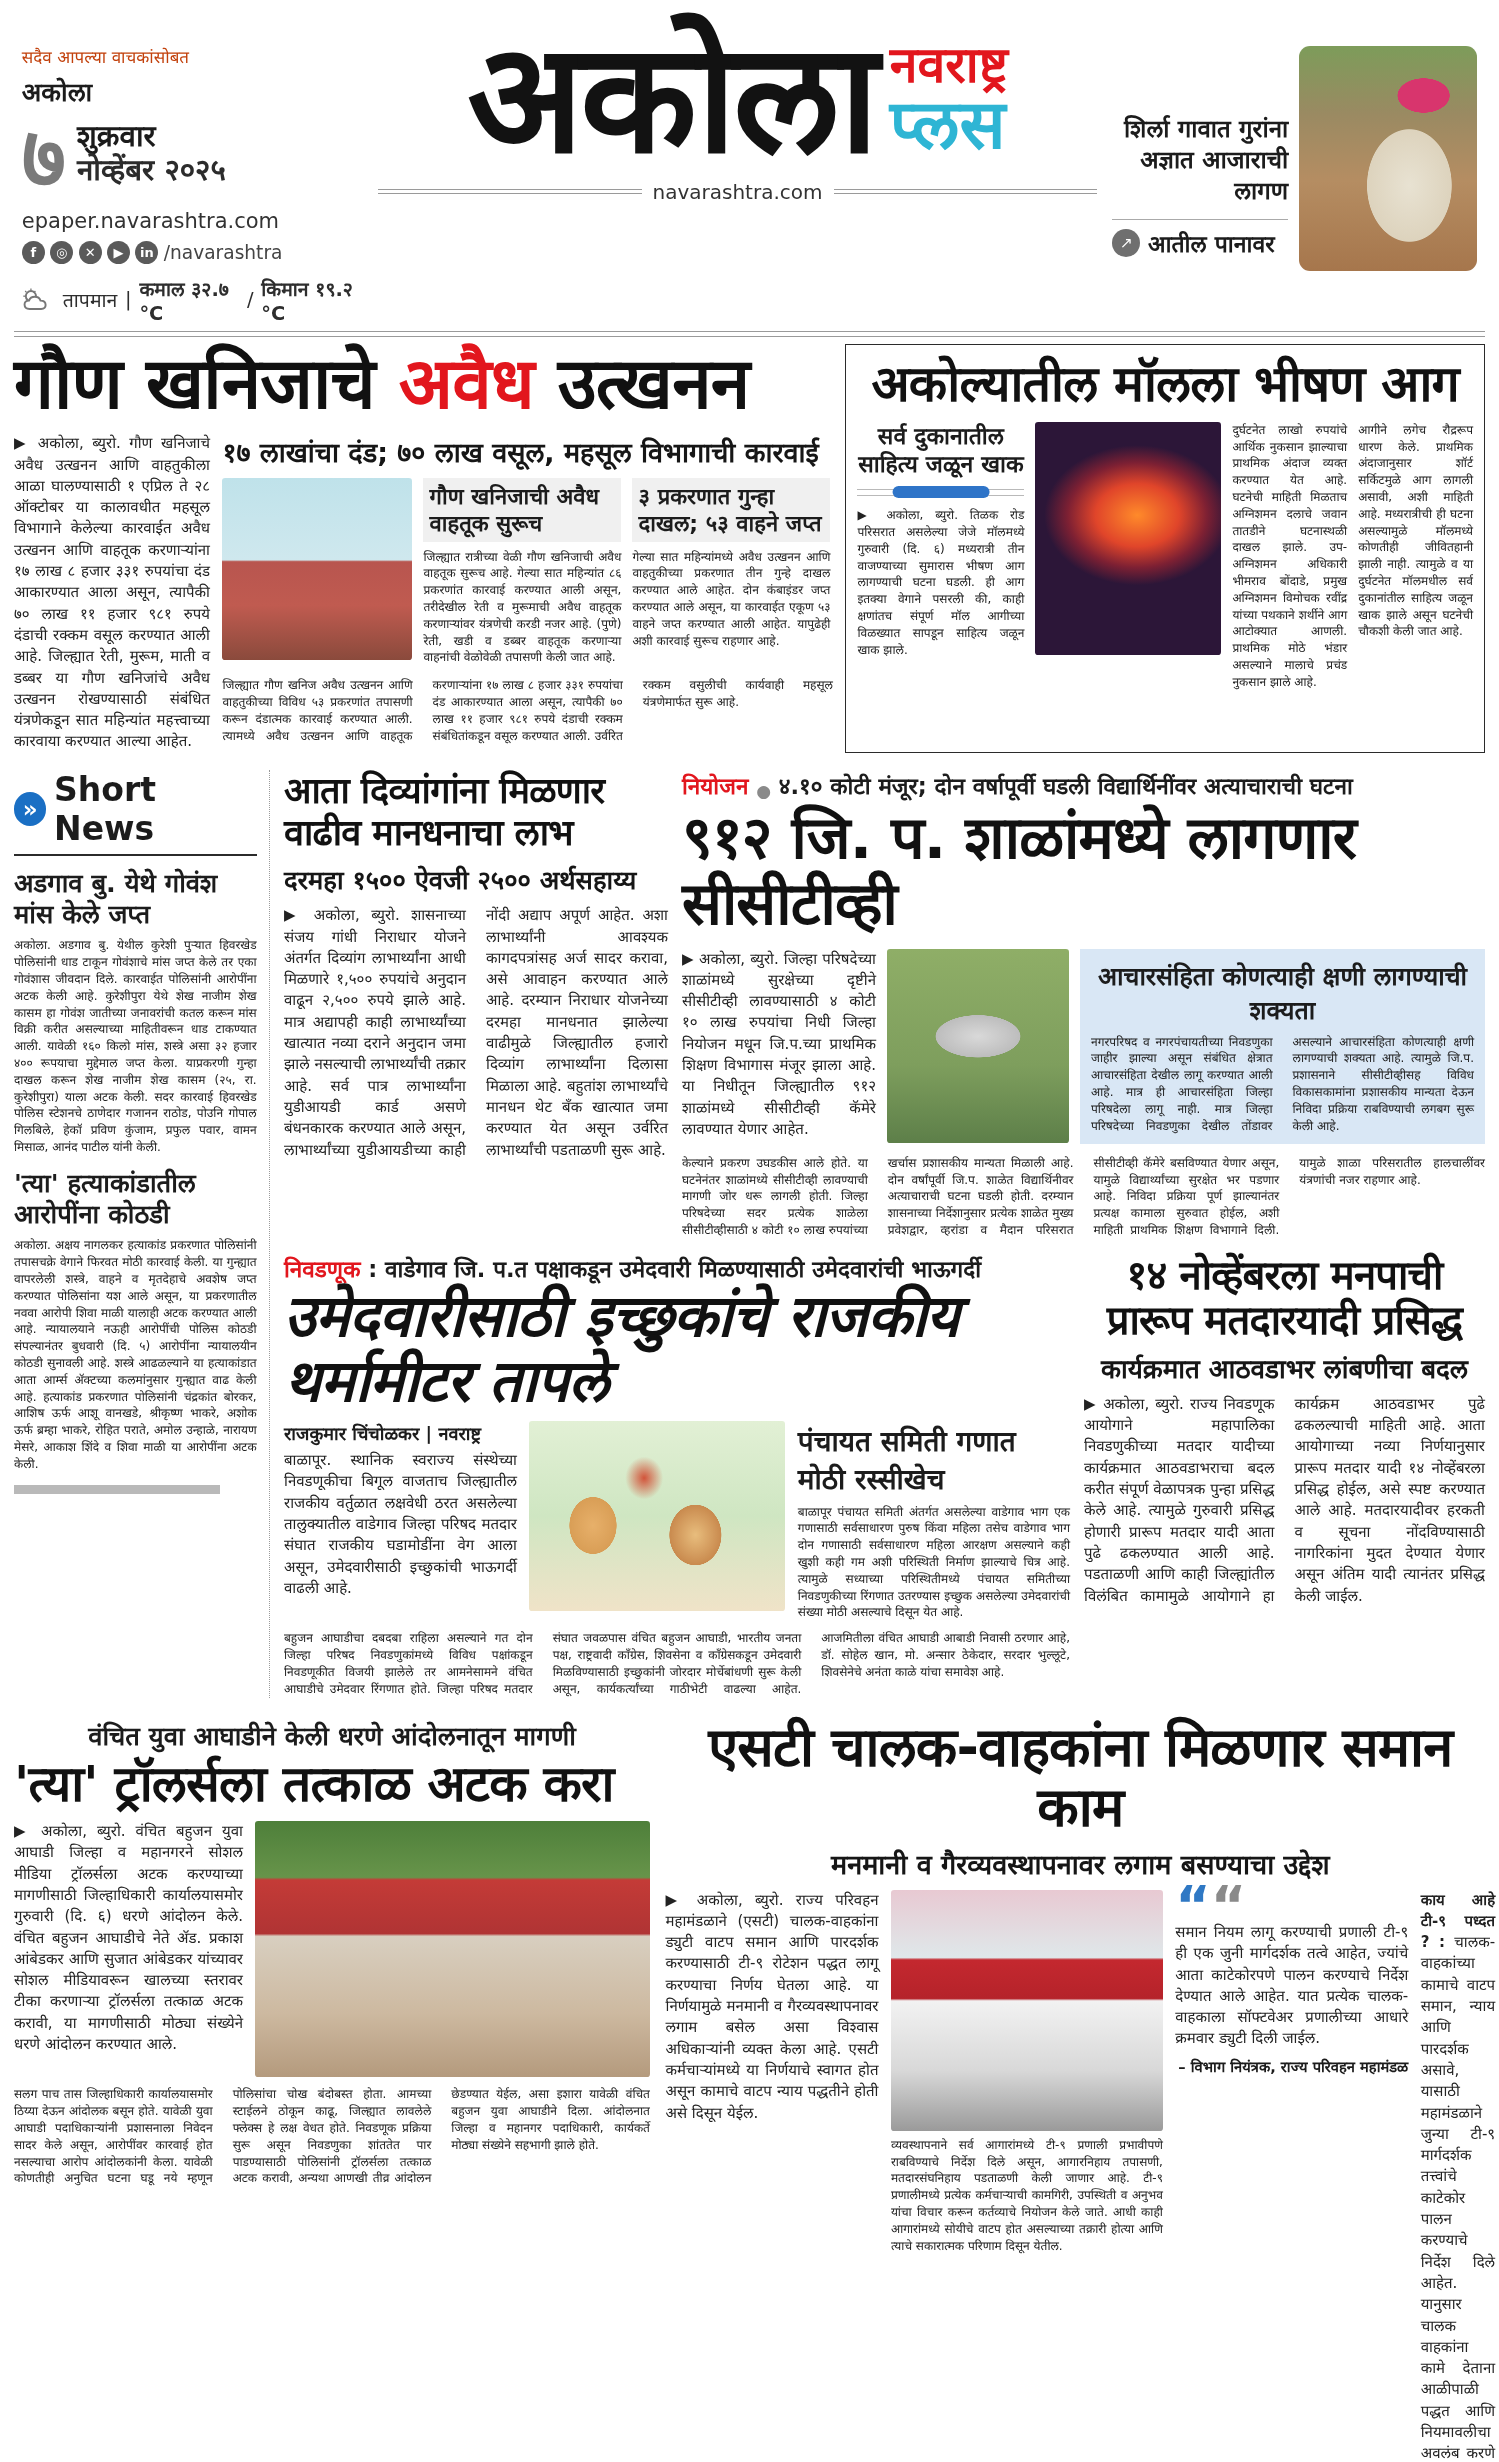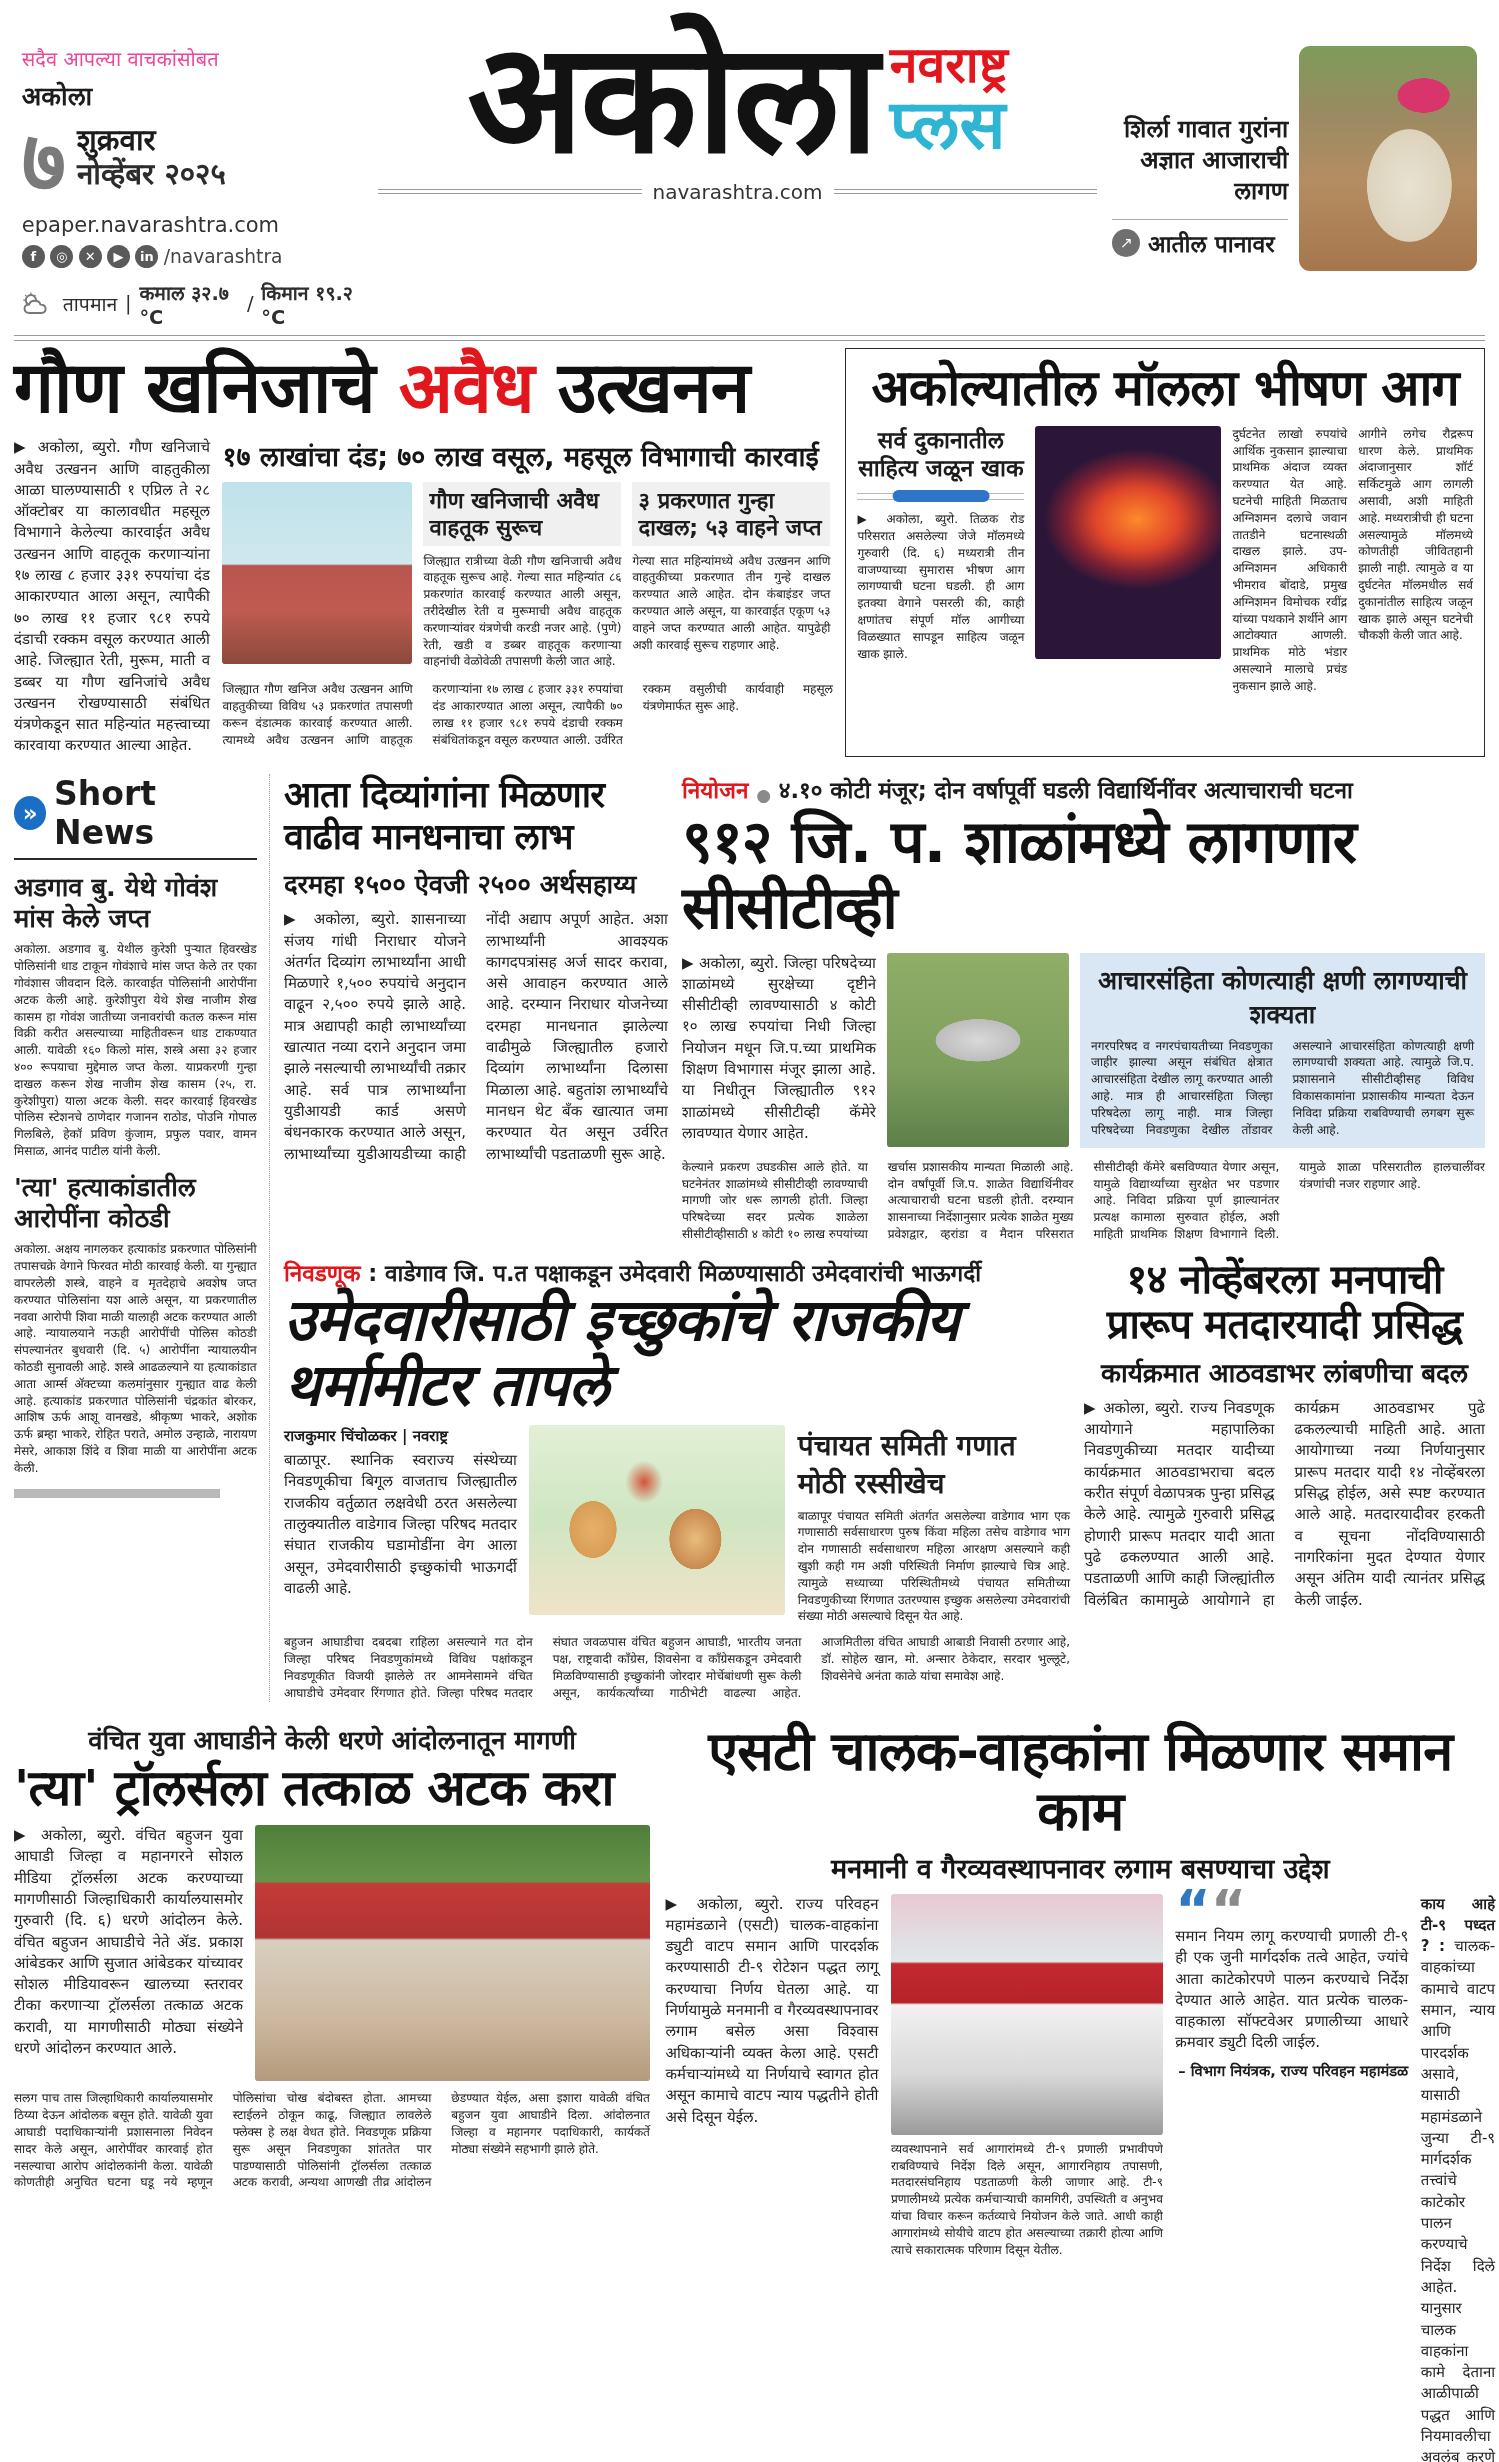--- a/index.html
+++ b/index.html
@@ -14,29 +14,29 @@
   .rule-double { border-top:1.6px solid #9a9a9a; border-bottom:1.6px solid #9a9a9a; height:5.4px; margin:4.7px 0; }
   .pill-divider { position:relative; height:14px; margin:6.2px 0 7.8px 0; }
   .pill-divider::before { content:""; position:absolute; left:0; right:0; top:3.9px; height:4.7px;
       border-top:1.6px solid #b9b9b9; border-bottom:1.6px solid #b9b9b9; }
   .pill-divider .pill { position:absolute; left:50%; transform:translateX(-50%); top:0.8px; width:58%; height:11.6px; border-radius:7px; background:#2e74c8; }
   .headline { font-weight:800; color:#111; line-height:1.12; letter-spacing:-0.8px; }
   .subhead  { font-weight:800; color:#161616; }
   .red { color:#e2161d; }
   .kicker-label { color:#e2161d; font-weight:800; }
   .photo { border-radius:3.1px; width:100%; }
-  .byline { font-weight:800; font-size:15px; margin-bottom:4.7px; }
+  .byline { font-weight:800; font-size:18px; margin-bottom:4.7px; }
   .cols-2 { column-count:2; column-gap:20px; }
   .cols-3 { column-count:3; column-gap:20px; }
   .cols-4 { column-count:4; column-gap:20px; }
 
   
   .header { display:flex; align-items:flex-start; gap:15.5px; padding:3.1px 7.8px 1.6px 7.8px; }
   .hdr-left { width:341px; padding-top:22px; }
-  .tagline { font-size:20px; color:#ec4899; }
+  .tagline { font-size:17px; color:#c2410c; }
   .edition { font-size:25.6px; font-weight:800; margin:6.2px 0 11px 0; }
   .date-row { display:flex; gap:11px; align-items:flex-start; }
   .date-num { font-size:85px; font-weight:800; color:#7a7a7a; line-height:0.9; }
   .date-txt { font-size:29.5px; font-weight:800; line-height:1.15; color:#1b1b1b; }
   .date-txt .yr { font-weight:700; color:#2c2c2c; }
   .epaper { font-size:21px; color:#333; margin:12.4px 0 7.8px 0; }
   .social-row { display:flex; align-items:center; gap:5.4px; font-size:18.6px; color:#444; }
   .s-ic { width:23px; height:23px; border-radius:50%; background:#5a5a5a; color:#fff; font-size:13px; font-weight:700;
           display:inline-flex; align-items:center; justify-content:center; }
   .weather-row { display:flex; align-items:center; gap:7.8px; margin-top:11px; font-size:19.4px; color:#2e2e2e; }

